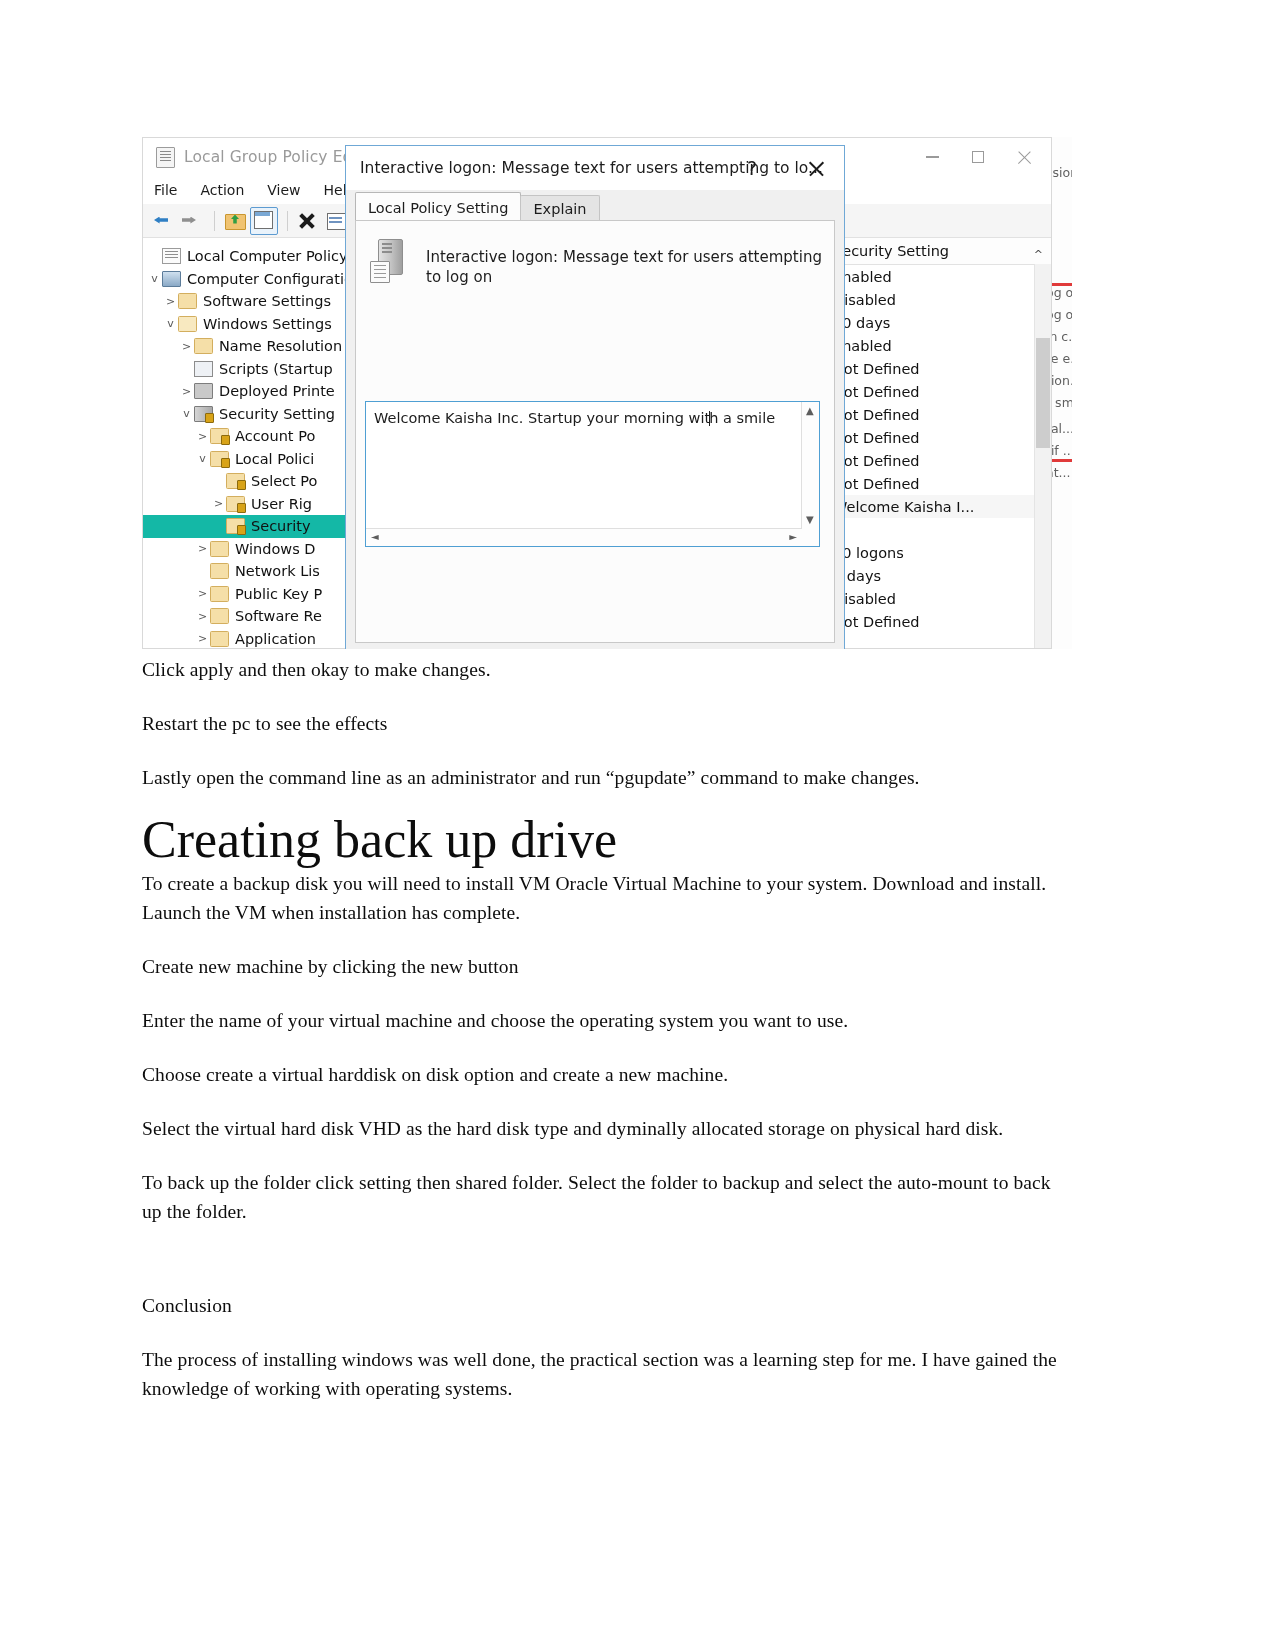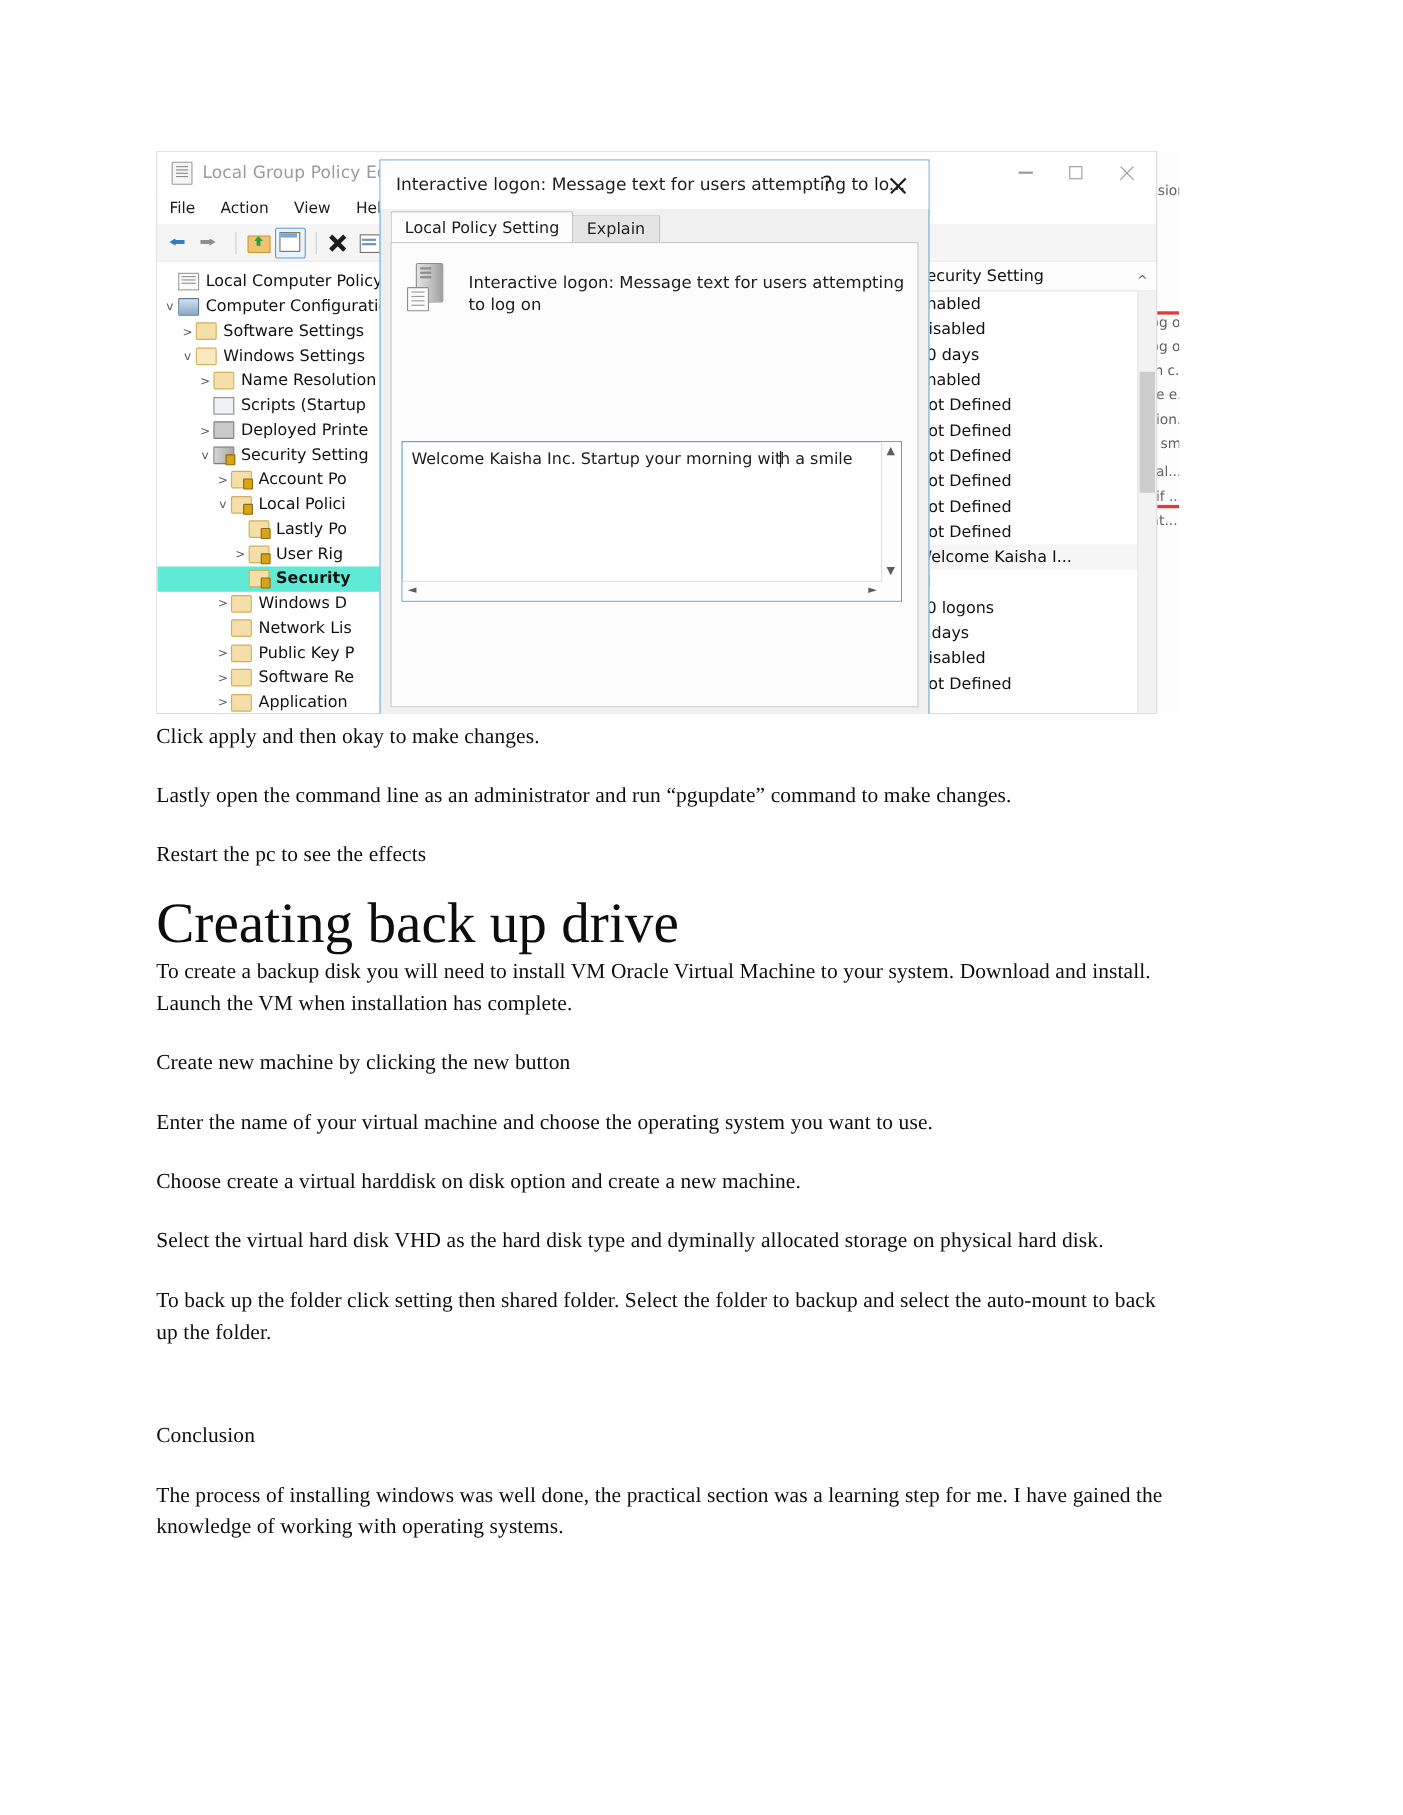--- a/index.html
+++ b/index.html
@@ -147,21 +147,21 @@
   .gpe-content { position:absolute; left:0; top:100px; right:0; bottom:0; background:#fff; display:flex; }
   .tree-pane {
     width:232px; flex:0 0 auto; background:#ffffff;
     border-right:1px solid #d8d8d8; padding-top:7px; box-sizing:border-box;
     position:relative; overflow:hidden;
   }
   .tree-row {
     display:flex; align-items:center; height:22.5px; white-space:nowrap;
     font-size:14.5px; color:#111; padding-left:4px;
   }
-  .tree-row.sel { background:#5eead4;font-weight:bold; }
+  .tree-row.sel { background:#14b8a6; }
   .twisty {
     width:15px; flex:0 0 auto; text-align:center; font-size:11px; color:#5a5a5a; line-height:1;
   }
   .tnode-icon { width:17px; height:14px; flex:0 0 auto; margin-right:6px; position:relative; }
   .ic-folder{ background:#f5dfa8; border:1px solid #d3ae5e; border-radius:1.5px; }
   .ic-folder.open{ background:#f8e9c0; }
   .ic-lockfolder{ background:#f5dfa8; border:1px solid #d3ae5e; border-radius:1.5px; }
   .ic-lockfolder:after{
     content:""; position:absolute; right:-2px; bottom:-2px; width:7px; height:8px;
     background:#d8a318; border:1px solid #8c6a0d; border-radius:1px;
@@ -411,21 +411,21 @@
             <span class="tlabel">Account Po</span>
           </div>
           <div class="tree-row d4">
             <span class="twisty">v</span>
             <span class="tnode-icon ic-lockfolder"></span>
             <span class="tlabel">Local Polici</span>
           </div>
           <div class="tree-row d5">
             <span class="twisty"></span>
             <span class="tnode-icon ic-lockfolder"></span>
-            <span class="tlabel">Lastly Po</span>
+            <span class="tlabel">Select Po</span>
           </div>
           <div class="tree-row d5">
             <span class="twisty">&gt;</span>
             <span class="tnode-icon ic-lockfolder"></span>
             <span class="tlabel">User Rig</span>
           </div>
           <div class="tree-row d5 sel">
             <span class="twisty"></span>
             <span class="tnode-icon ic-lockfolder"></span>
             <span class="tlabel">Security</span>
@@ -574,22 +574,22 @@
             <span class="arrow-btn ab-right">►</span>
           </div>
           <div class="msg-corner"></div>
         </div>
       </div>
     </div>
   </div>
 
   <div class="doc-body">
     <p class="para">Click apply and then okay to make changes.</p>
+    <p class="para">Restart the pc to see the effects</p>
     <p class="para">Lastly open the command line as an administrator and run “pgupdate” command to make changes.</p>
-    <p class="para">Restart the pc to see the effects</p>
 
     <h1 class="doc-h1">Creating back up drive</h1>
 
     <p class="para after-h1">To create a backup disk you will need to install VM Oracle Virtual Machine to your system. Download and install. Launch the VM when installation has complete.</p>
     <p class="para">Create new machine by clicking the new button</p>
     <p class="para">Enter the name of your virtual machine and choose the operating system you want to use.</p>
     <p class="para">Choose create a virtual harddisk on disk option and create a new machine.</p>
     <p class="para">Select the virtual hard disk VHD as the hard disk type and dyminally allocated storage on physical hard disk.</p>
     <p class="para">To back up the folder click setting then shared folder. Select the folder to backup and select the auto-mount to back up the folder.</p>
 

